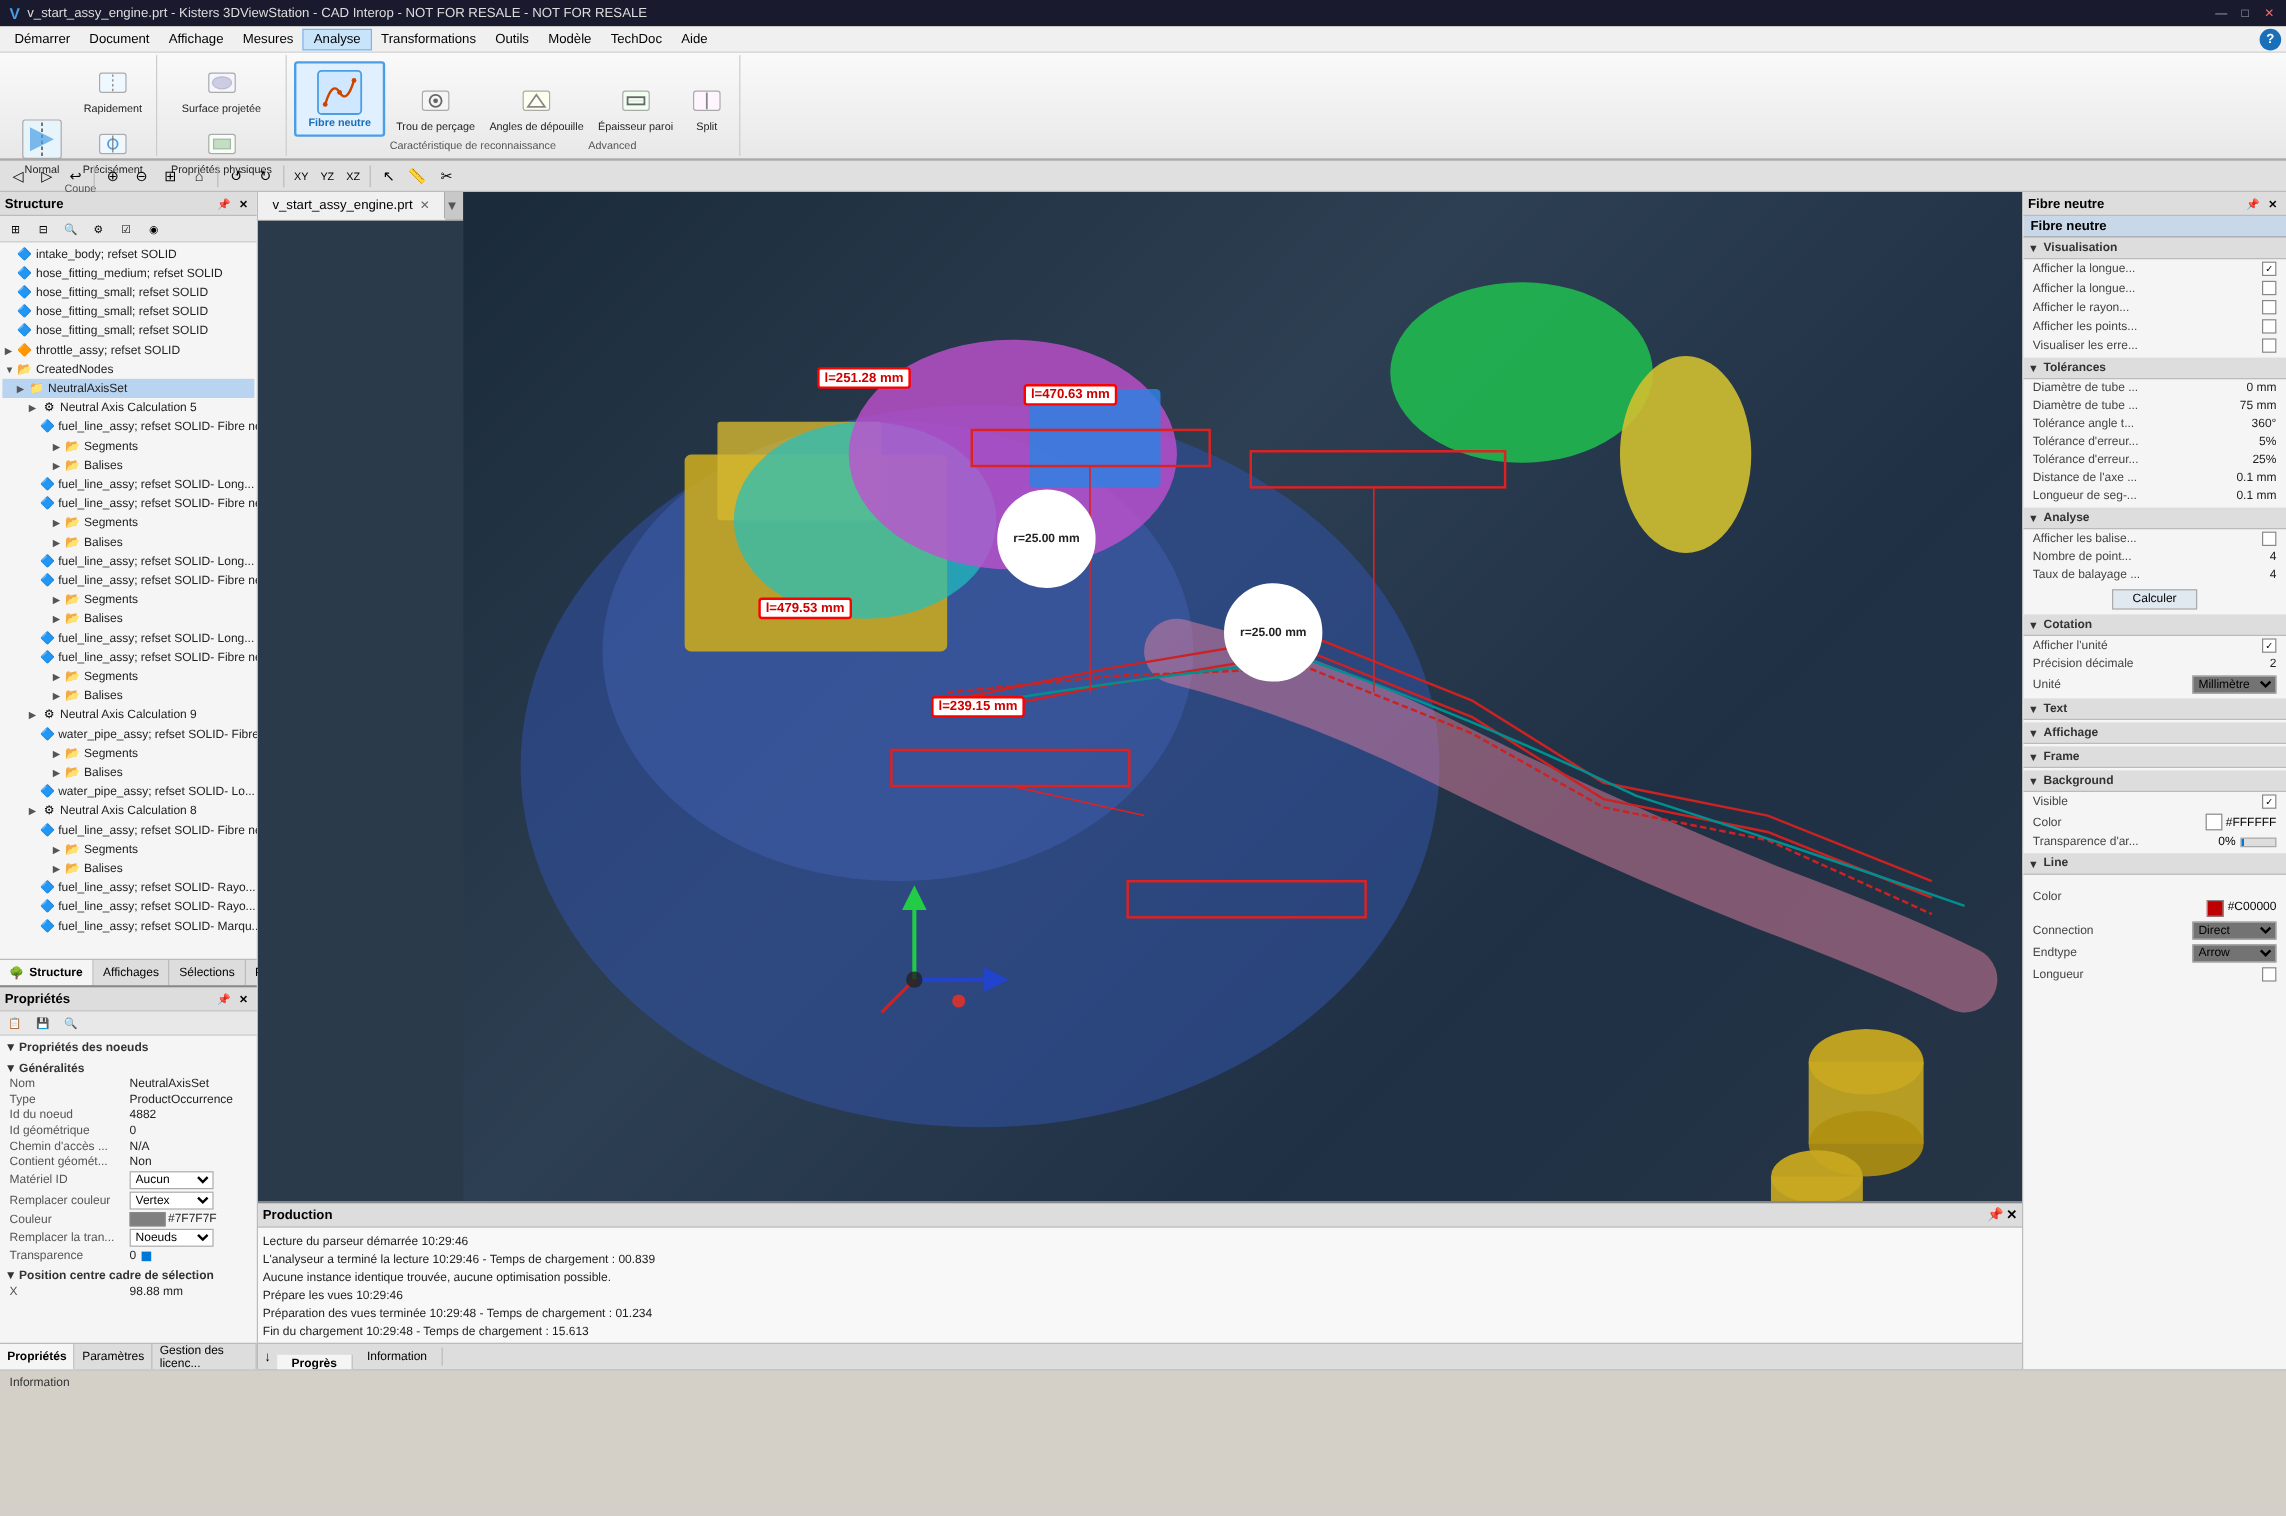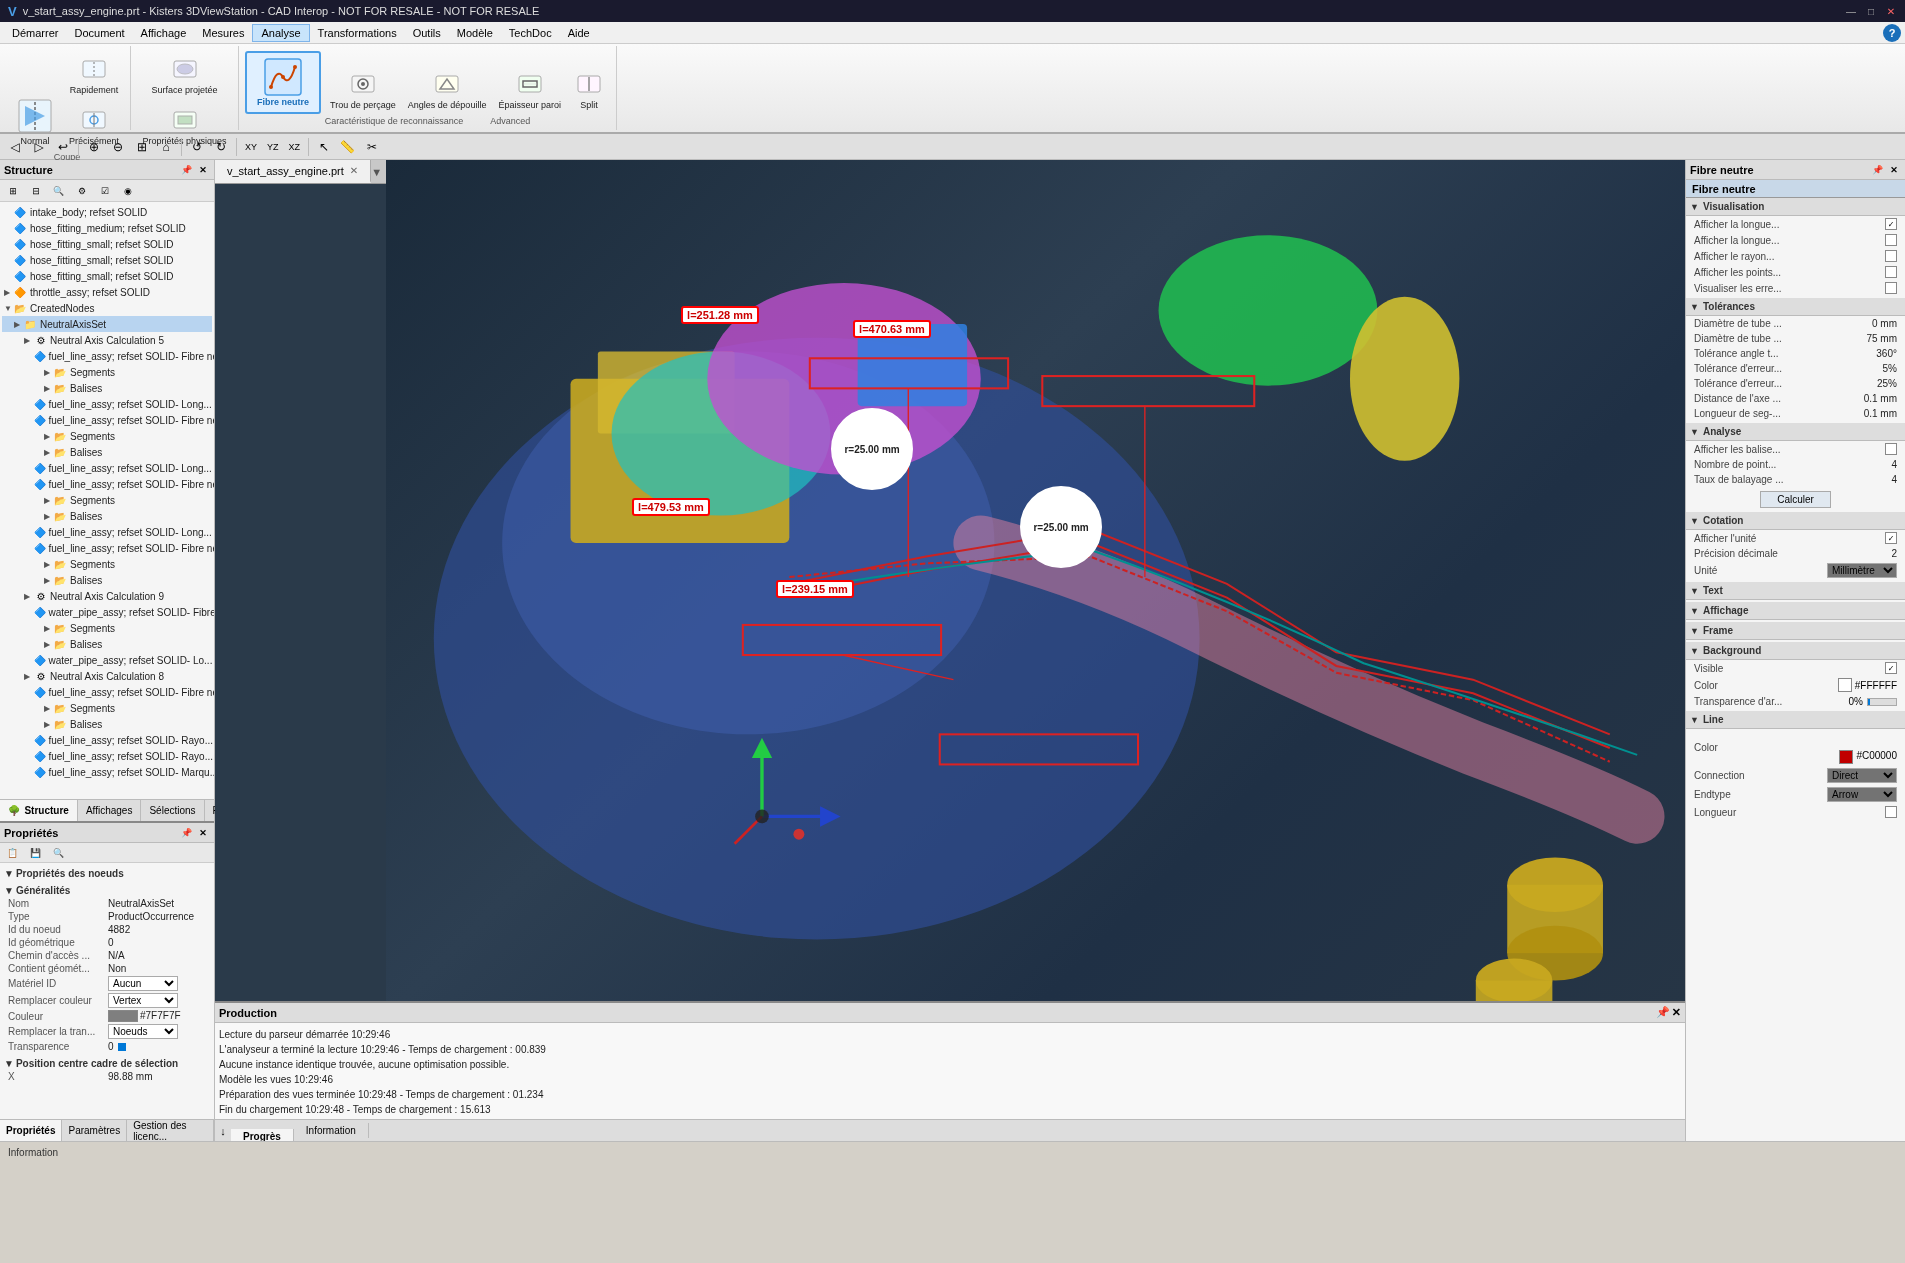--- a/index.html
+++ b/index.html
@@ -768,21 +768,21 @@
         <span>Production</span>
         <div style="display:flex;gap:2px;">
           <div class="ph-btn">📌</div>
           <div class="ph-btn">✕</div>
         </div>
       </div>
       <div class="prod-content" id="prod-content-lines">
       <div>Lecture du parseur démarrée 10:29:46</div>
           <div>L'analyseur a terminé la lecture 10:29:46 - Temps de chargement : 00.839</div>
           <div>Aucune instance identique trouvée, aucune optimisation possible.</div>
-          <div>Modèle les vues 10:29:46</div>
+          <div>Prépare les vues 10:29:46</div>
           <div>Préparation des vues terminée 10:29:48 - Temps de chargement : 01.234</div>
           <div>Fin du chargement 10:29:48 - Temps de chargement : 15.613</div>
           <div>Wire processing: Computations started at 10:29:49</div>
         </div>
       <div class="prod-tabs">
         <div style="width:16px;display:flex;align-items:center;justify-content:center;cursor:pointer;">↓</div>
         <div class="prod-tab active">Progrès</div>
         <div class="prod-tab">Information</div>
       </div>
     </div>

